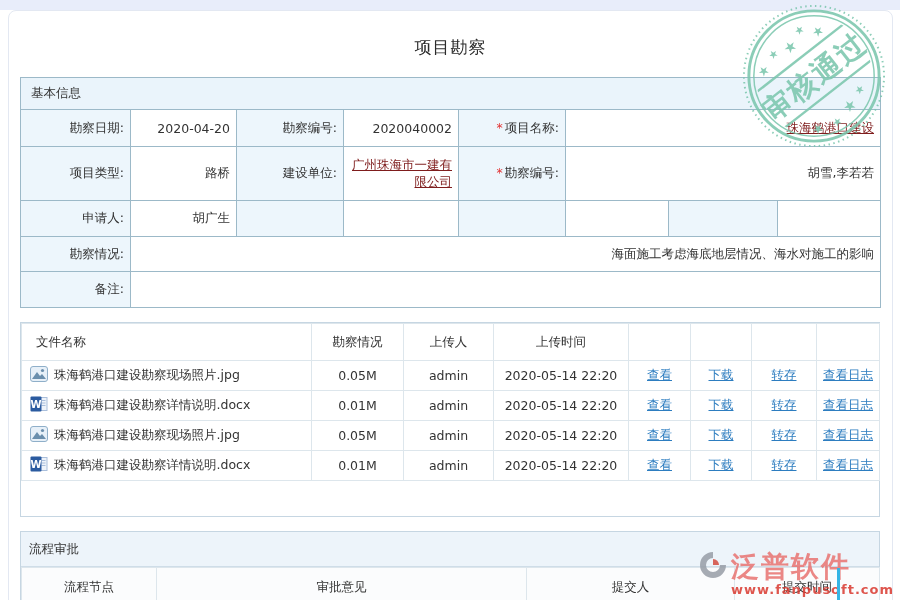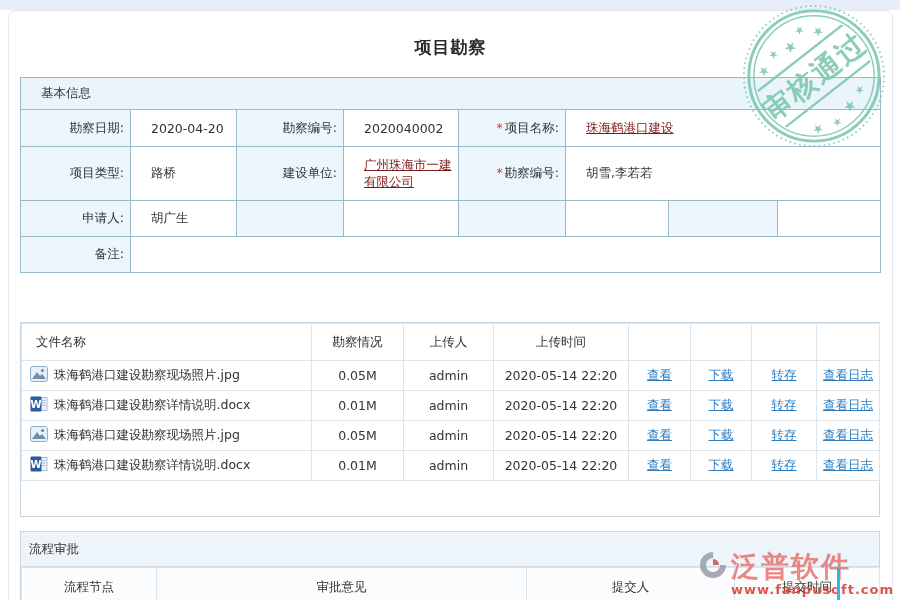--- a/index.html
+++ b/index.html
@@ -5,31 +5,31 @@
   * { margin:0; padding:0; box-sizing:border-box; }
   html,body { width:900px; height:600px; overflow:hidden; background:#fff;
     font-family:"DejaVu Sans","Liberation Sans",sans-serif; }
   body { position:relative; font-size:12.5px; color:#333; }
 
   .topstrip { position:absolute; left:0; top:0; width:900px; height:10px; background:#e8edfa; }
   .card { position:absolute; left:8px; top:10px; width:885px; height:600px;
     background:#fff; border:1px solid #e3e8f2; border-radius:8px 8px 0 0; }
 
   .page-title { position:absolute; left:8px; top:36px; width:885px; text-align:center;
-    font-size:17px; font-weight:bold; color:#2b2b2b; letter-spacing:1px; }
+    font-size:17px; font-weight:normal; color:#2b2b2b; letter-spacing:1px; }
 
   
   table { border-collapse:collapse; table-layout:fixed; }
   .basic-wrap { position:absolute; left:20px; top:77px; }
   .basic { width:860px; }
   .basic th, .basic td { border:1px solid #9cb9c8; font-weight:normal; font-size:12.5px;
     padding:2px 6px; overflow:hidden; }
-  .basic .sec-hd { background:#eaf4fb; text-align:left; padding-left:20px; height:32px; color:#333; }
+  .basic .sec-hd { background:#eaf4fb; text-align:left; padding-left:10px; height:32px; color:#333; }
   .basic .lbl { background:#edf6fc; text-align:right; color:#333; }
-  .basic .val { background:#fff; text-align:left; padding-left:20px; }
+  .basic .val { background:#fff; text-align:right; padding-left:8px; }
   a.lnk { color:#7f1d1d; text-decoration:underline; cursor:pointer; }
   .req { color:#e23333; margin-right:2px; }
 
   
   .section { position:absolute; background:#fff; border:1px solid #c6d6e2; }
   .sec-title-row { display:flex; align-items:center; background:#edf4fa;
     border-bottom:1px solid #cfdde8; }
   .sec-title-row .t { padding-left:8px; font-weight:600; color:#333; }
 
   .btn-batch { margin-left:14px; padding:4px 13px; background:#dfeaf3;
@@ -105,20 +105,24 @@
   </tr>
   <tr style="height:36px">
     <td class="lbl">申请人:</td>
     <td class="val">胡广生</td>
     <td class="lbl"></td>
     <td class="val"></td>
     <td class="lbl"></td>
     <td class="val"></td>
     <td class="lbl"></td>
     <td class="val"></td>
+  </tr>
+  <tr style="height:35px">
+    <td class="lbl">勘察情况:</td>
+    <td class="val" colspan="7">海面施工考虑海底地层情况、海水对施工的影响</td>
   </tr>
   <tr style="height:36px">
     <td class="lbl">备注:</td>
     <td class="val" colspan="7"></td>
   </tr>
 </tbody>
     </table>
 </div>
 
 <div class="section" style="left:20px; top:322px; width:860px; height:195px;">

